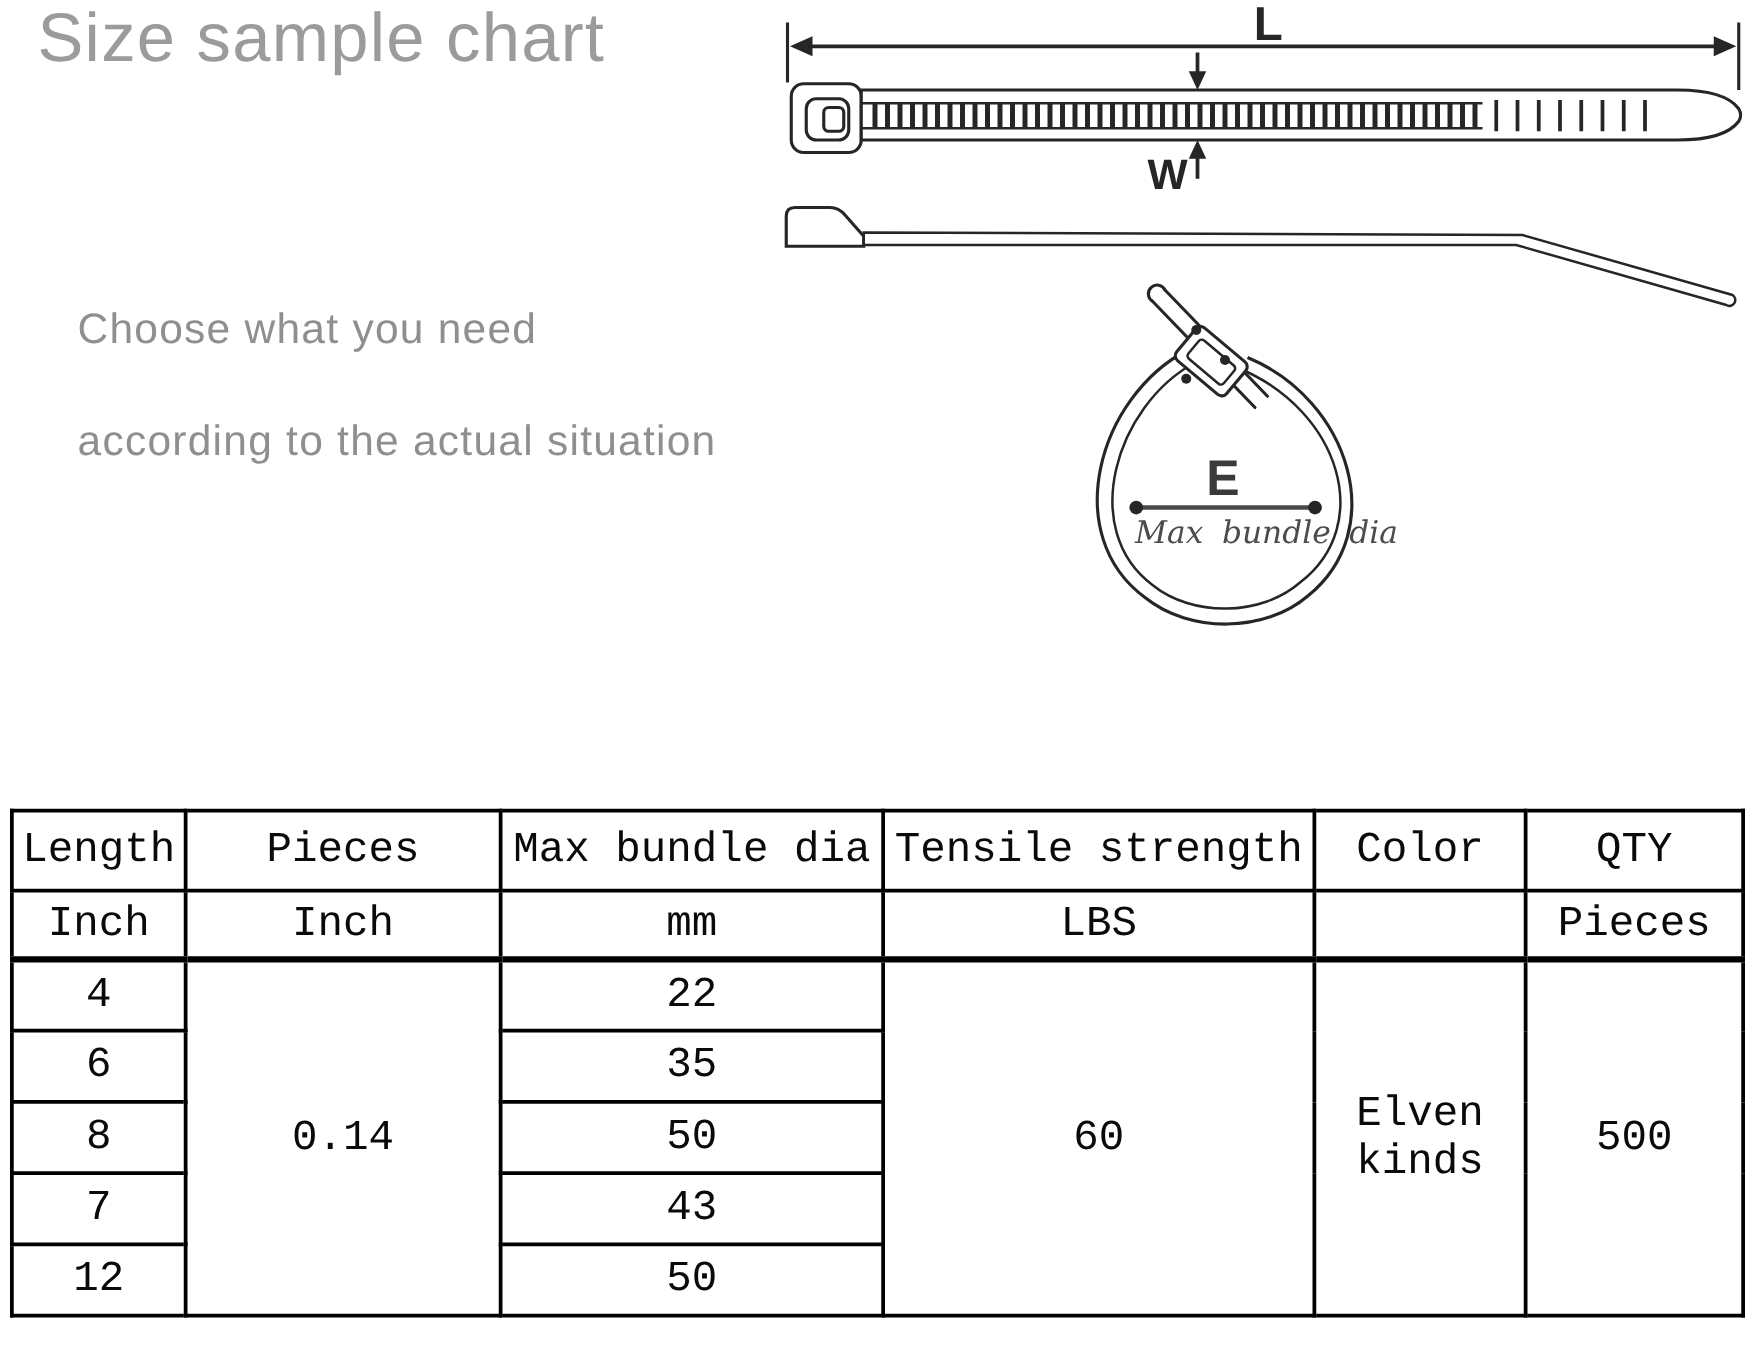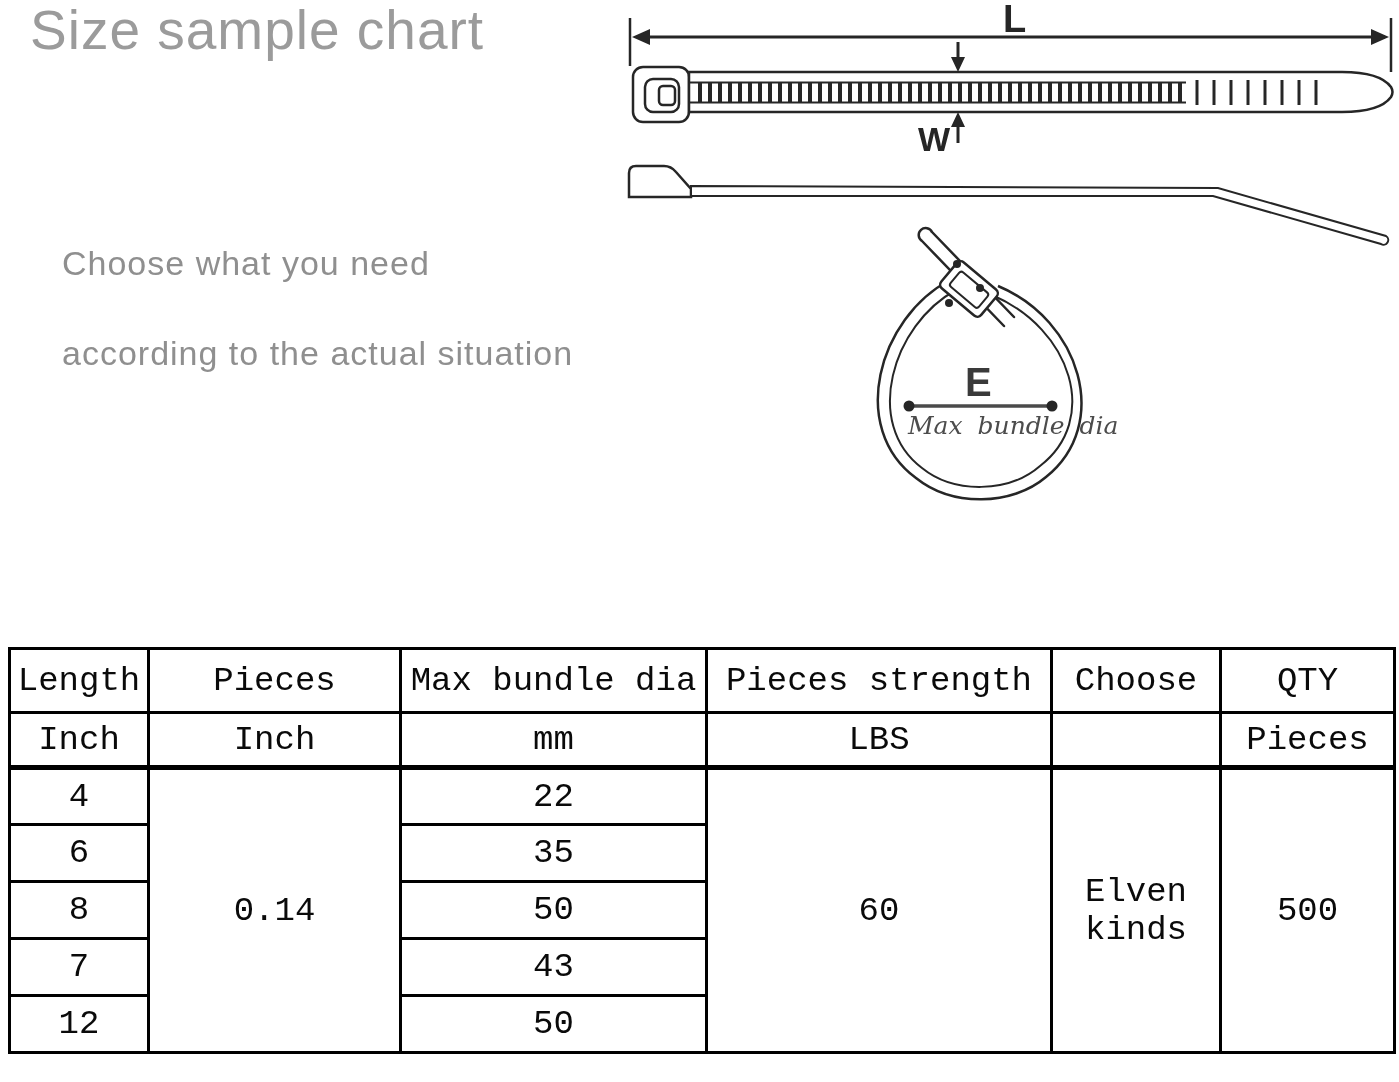--- a/index.html
+++ b/index.html
@@ -170,22 +170,22 @@
         <col style="width:306px">
       <col style="width:345px">
         <col style="width:169px">
         <col style="width:174px">
     </colgroup>
     <thead>
       <tr class="hdr-row">
         <th>Length</th>
         <th>Pieces</th>
         <th>Max bundle dia</th>
-        <th>Pieces strength</th>
-        <th>Choose</th>
+        <th>Tensile strength</th>
+        <th>Color</th>
         <th>QTY</th>
       </tr>
       <tr class="unit-row">
         <th>Inch</th>
         <th>Inch</th>
         <th>mm</th>
         <th>LBS</th>
         <th></th>
         <th>Pieces</th>
       </tr>

